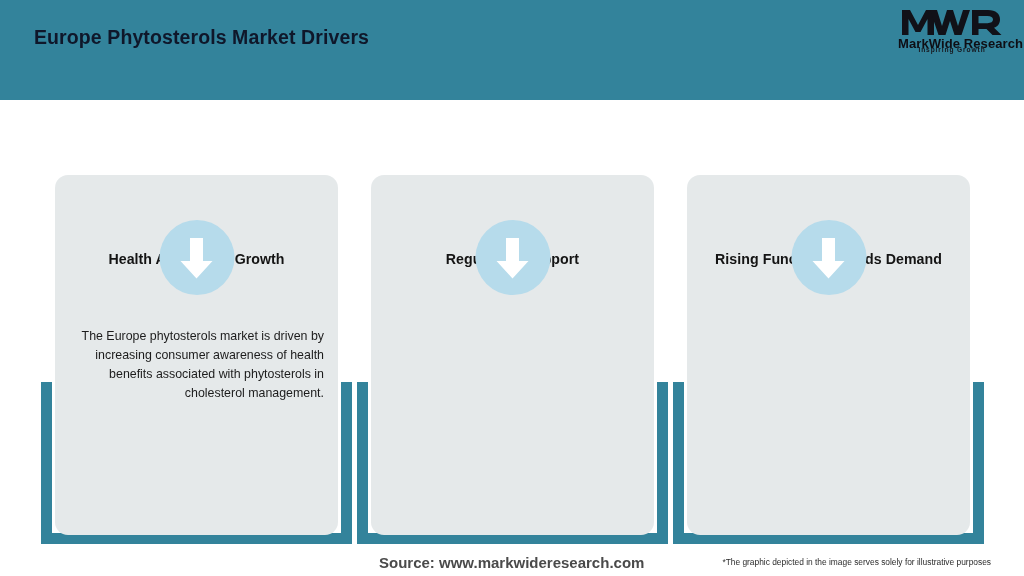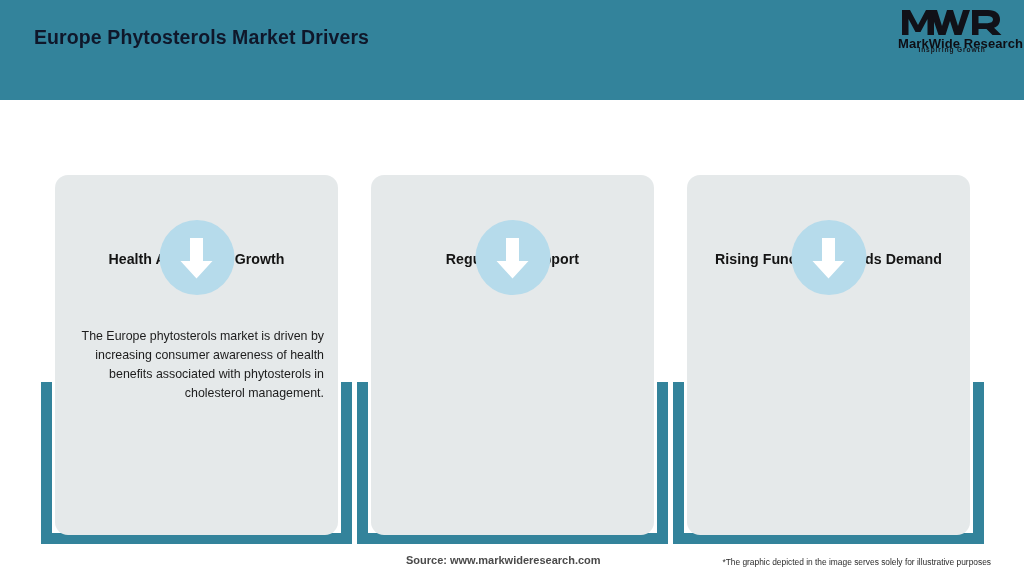--- a/index.html
+++ b/index.html
@@ -153,23 +153,23 @@
     right: 14px;
     font-size: 12.4px;
     color: #1c1c1c;
     line-height: 1.52;
     text-align: right;
   }
 
   
   .footer-source {
     position: absolute;
-    left: 406px;
+    left: 379px;
     top: 554px;
-    font-size: 11px;
+    font-size: 15px;
     font-weight: bold;
     color: #4a4a4a;
     white-space: nowrap;
   }
   .footer-disclaimer {
     position: absolute;
     right: 33px;
     top: 557px;
     font-size: 8.4px;
     color: #2b2b2b;

